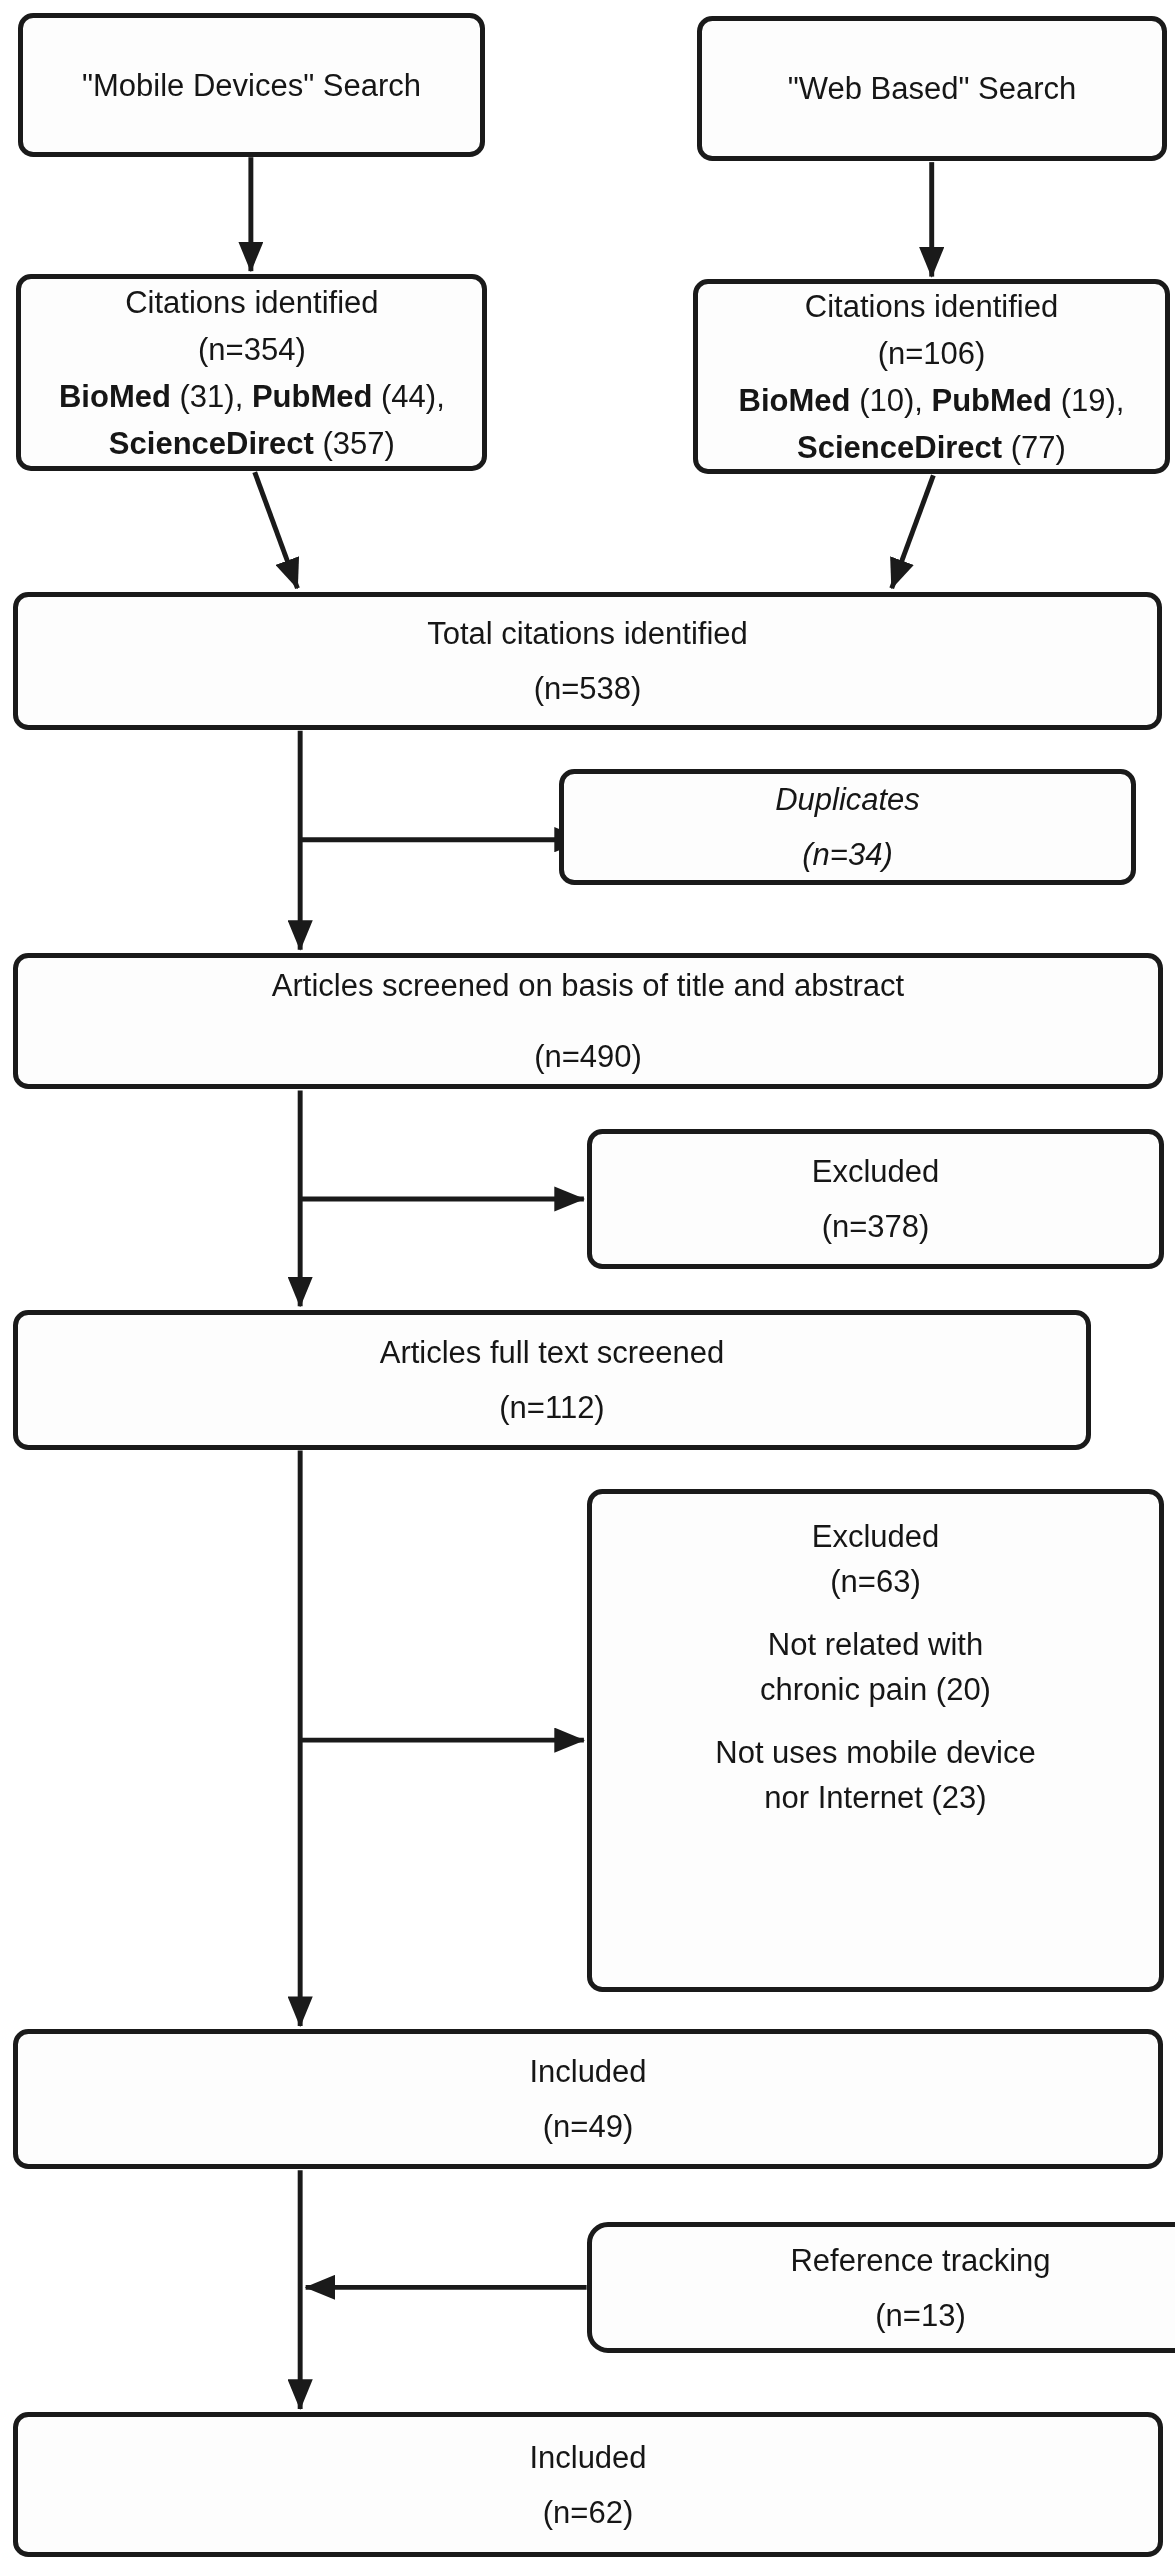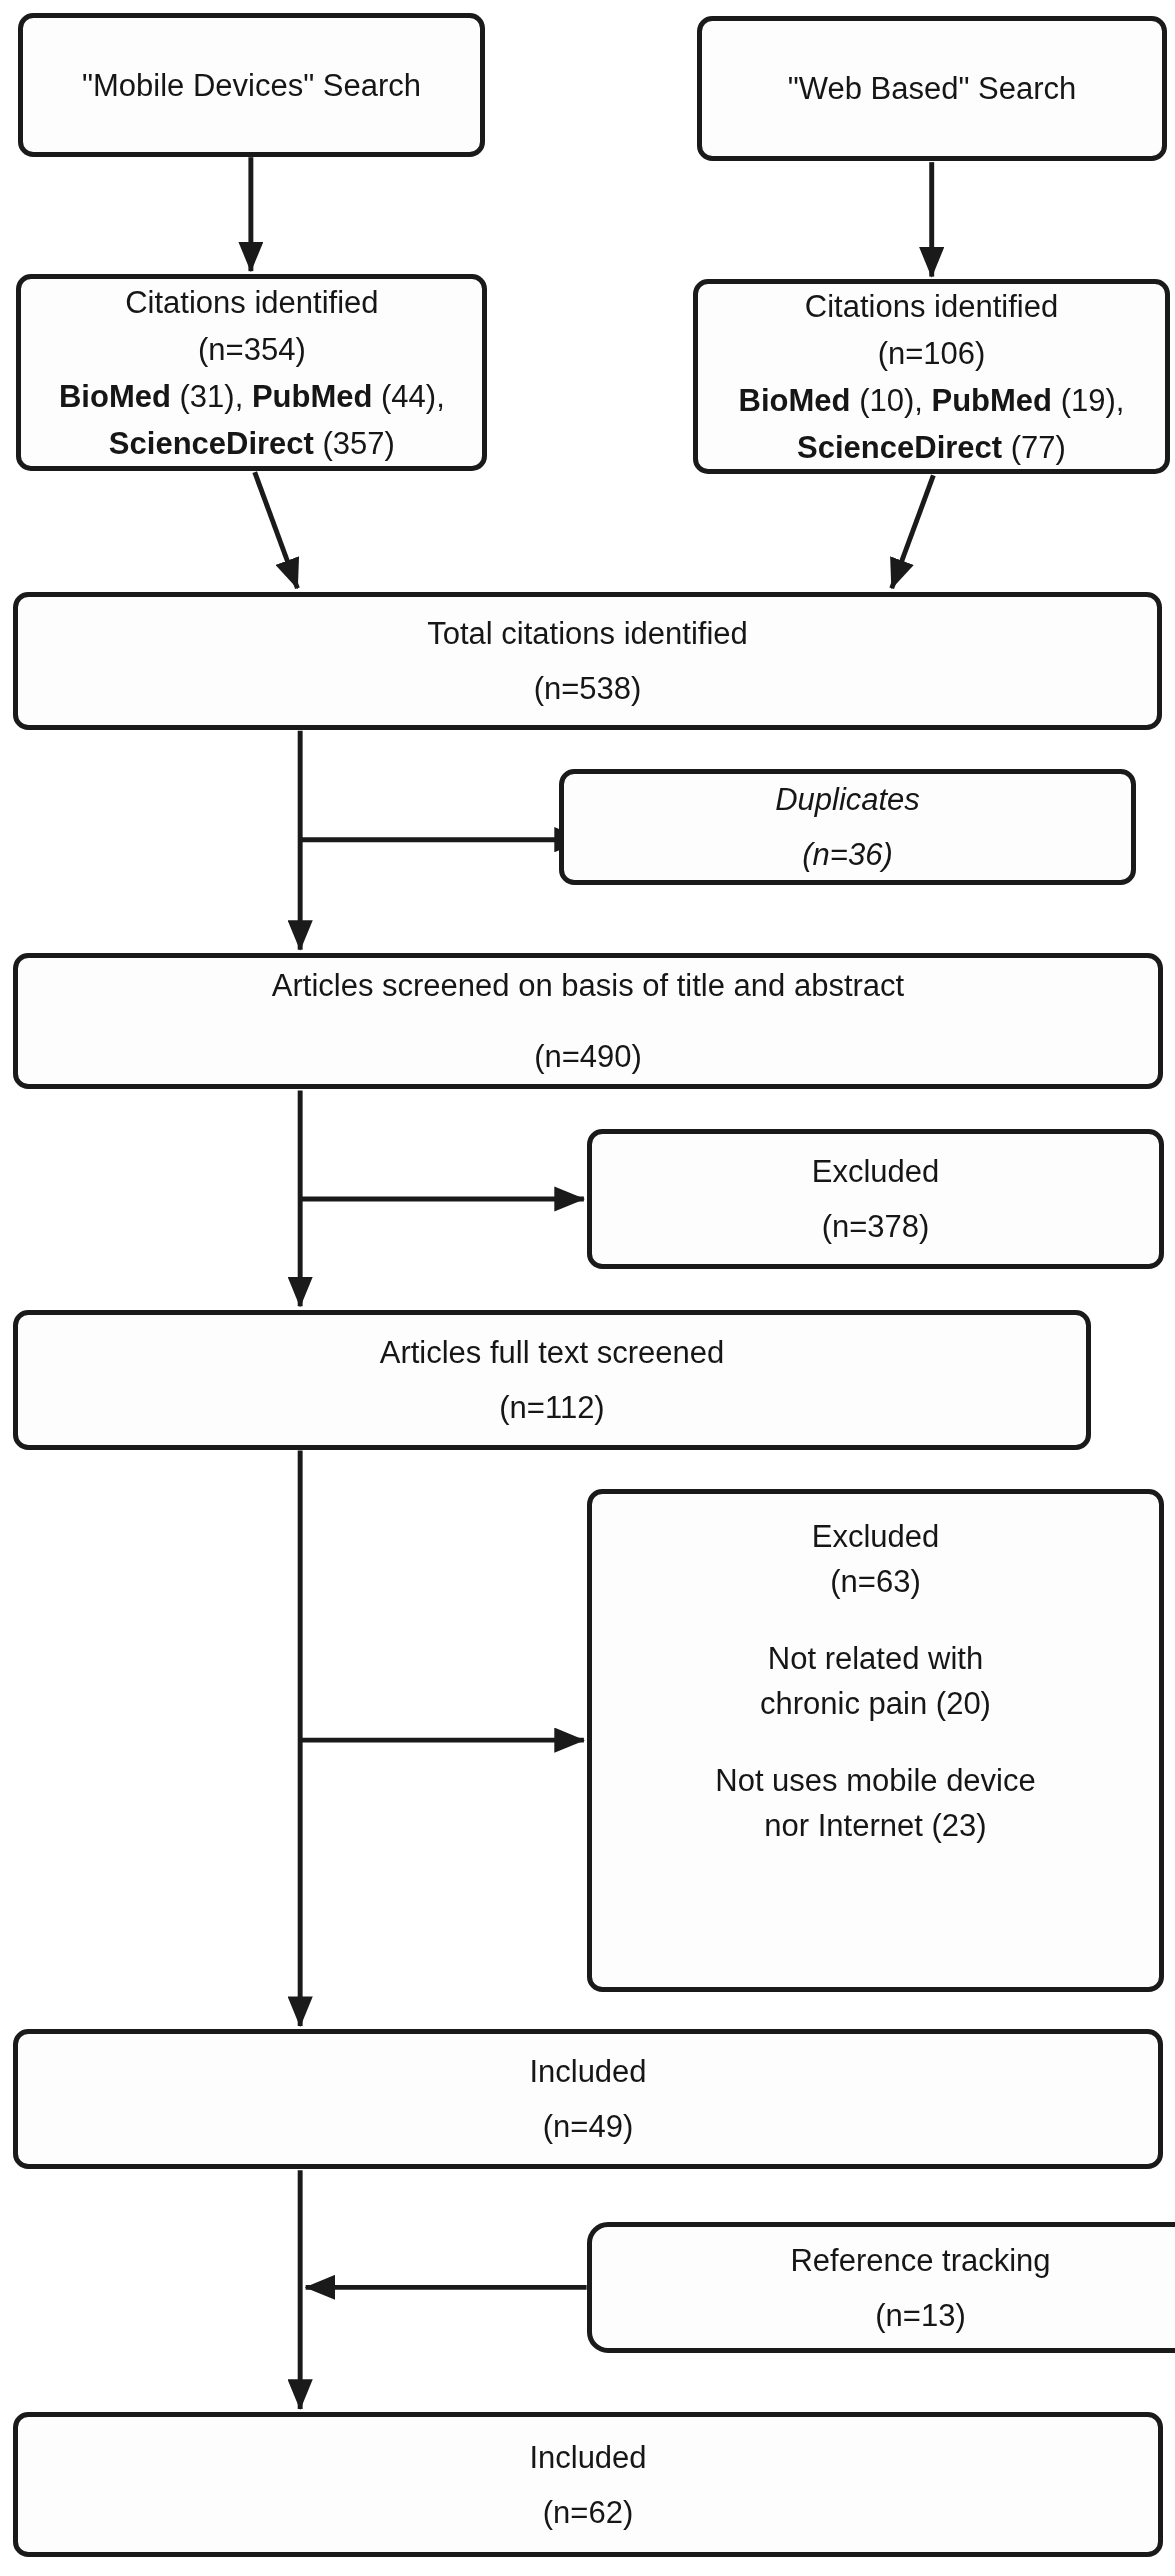--- a/index.html
+++ b/index.html
@@ -46,21 +46,21 @@
   .node .line { display: block; white-space: nowrap; }
   .node .bold-name { font-weight: 700; }
   
   .node.citations { line-height: 47px; border-radius: 15px; }
   
   .node.tall {
     justify-content: flex-start;
     padding-top: 20px;
     line-height: 45px;
   }
-  .node.tall .group { margin-top: 32px; }
+  .node.tall .group { margin-top: 18px; }
   .node.tall .group.first { margin-top: 0; }
 </style>
 </head>
 <body>
 
 <div class="canvas">
 
   <svg class="connectors" viewBox="0 0 2147 4703" xmlns="http://www.w3.org/2000/svg">
     <defs>
       <marker id="arrowhead" markerUnits="userSpaceOnUse" markerWidth="56" markerHeight="46" refX="54" refY="23" orient="auto">
@@ -111,21 +111,21 @@
     </span>
   </div>
 
   <div class="node" style="left:13px; top:592px; width:1149px; height:138px;">
     <span class="line">Total citations identified</span>
     <span class="line">(n=538)</span>
   </div>
 
   <div class="node" style="left:559px; top:769px; width:577px; height:116px;font-style:italic;">
     <span class="line">Duplicates</span>
-    <span class="line">(n=36)</span>
+    <span class="line">(n=34)</span>
   </div>
 
   <div class="node" style="left:13px; top:953px; width:1150px; height:136px;justify-content:space-between;">
     <span class="line">Articles screened on basis of title and abstract</span>
     <span class="line">(n=490)</span>
   </div>
 
   <div class="node" style="left:587px; top:1129px; width:577px; height:140px;">
     <span class="line">Excluded</span>
     <span class="line">(n=378)</span>

